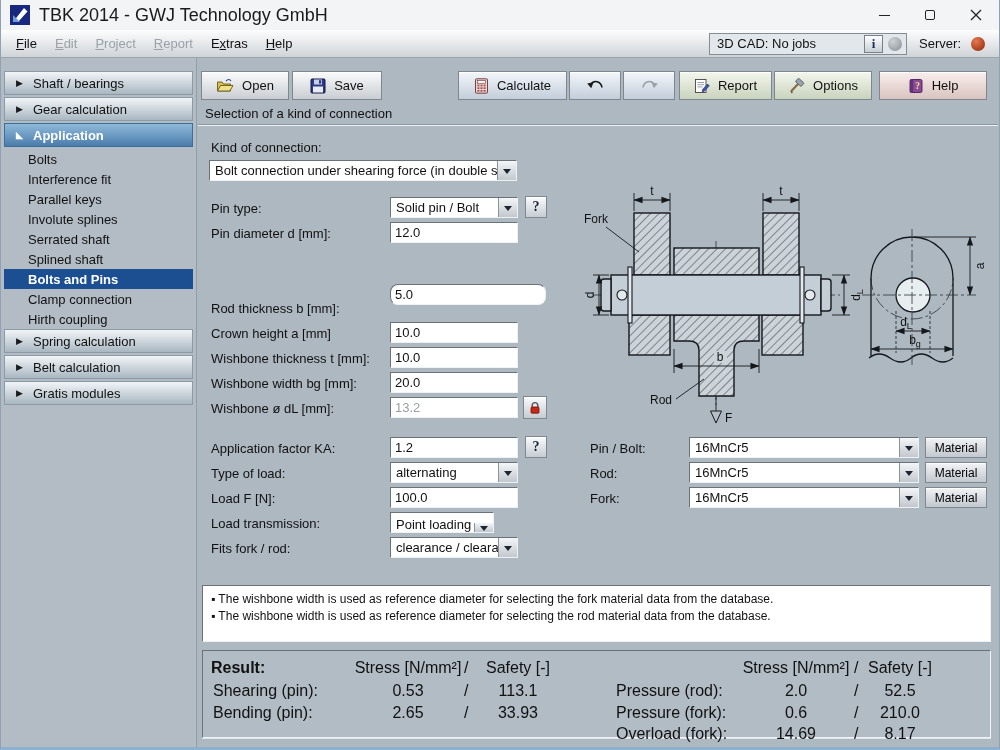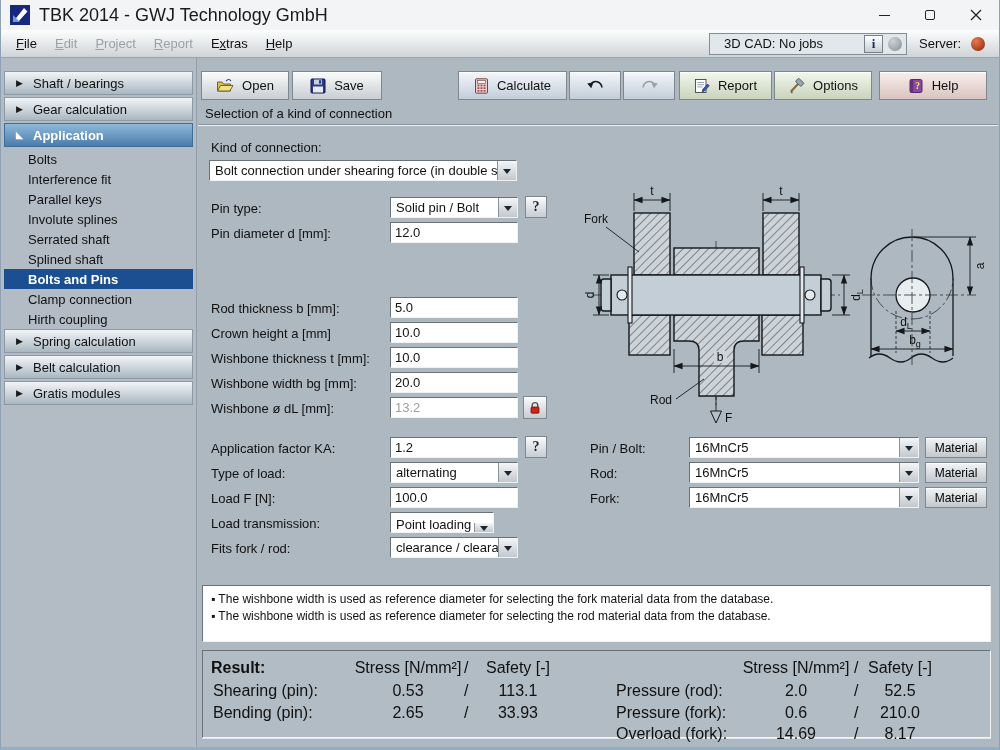--- a/index.html
+++ b/index.html
@@ -16,21 +16,21 @@
   .title-text{font-size:18px;color:#1a1a1a;margin-left:9px;}
   .win-controls{position:absolute;right:0;top:0;height:30px;display:flex;}
   .win-btn{width:46px;height:30px;display:flex;align-items:center;justify-content:center;}
   .glyph-min{width:11px;height:1px;background:#222;}
   .glyph-max{width:10px;height:10px;border:1.2px solid #222;border-radius:2px;}
   
   .menubar{position:absolute;left:0;top:30px;width:100%;height:28px;background:linear-gradient(#fdfdfd,#cfd4d8);border-bottom:1px solid #9aa4ac;display:flex;align-items:center;padding:0 6px;}
   .menu-item{font-size:13px;padding:4px 9px;color:#111;}
   .menu-item.disabled{color:#9aa2a8;}
   .cad-panel{margin-left:auto;display:flex;align-items:center;background:#e2e7eb;border:1px solid #848e96;height:22px;width:198px;padding:0 4px;font-size:13px;}
-  .cad-text{flex:1;padding-left:3px;margin-left:7px;}
+  .cad-text{flex:1;padding-left:3px;}
   .info-btn{width:19px;height:18px;background:linear-gradient(#ffffff,#c8ced4);border:1px solid #788088;font-weight:bold;font-family:"Liberation Serif",serif;font-size:13px;color:#1a2a5a;display:flex;align-items:center;justify-content:center;}
   .dot{width:14px;height:14px;border-radius:50%;}
   .dot-gray{background:radial-gradient(circle at 35% 30%,#cdd2d6,#868d93);margin-left:5px;}
   .dot-red{background:radial-gradient(circle at 35% 30%,#e87850,#8c2408);margin-left:6px;margin-right:8px;}
   .server-label{font-size:13px;margin-left:12px;margin-right:4px;}
   
   .sidebar{position:absolute;left:0;top:58px;width:196px;bottom:0;background:#b3bcc4;border-right:1px solid #929ea8;padding-top:13px;}
   .group-hdr{height:24px;margin:0 3px 2px 3px;background:linear-gradient(#f2f5f8,#a9b7c1);border:1px solid #8c9aa6;display:flex;align-items:center;font-size:13px;padding-left:11px;}
   .group-hdr .tri{font-size:9px;margin-right:7px;color:#1a1a1a;width:10px;}
   .group-hdr.active{background:linear-gradient(#8fb9da,#4a7cab);border-color:#3d6d99;color:#fff;font-weight:bold;}
@@ -245,21 +245,21 @@
     <div class="combo" style="left:192px;top:139px;width:128px;">
       <span class="combo-text">Solid pin / Bolt</span>
       <span class="combo-arrow"></span>
     </div>
     <button class="sq-btn" style="left:327px;top:138px;">?</button>
 
     <div class="flabel" style="left:13px;top:168px;">Pin diameter d [mm]:</div>
     <input class="tinput" style="left: 192px; top: 164px; width: 128px;" value="12.0">
 
     <div class="flabel" style="left:13px;top:243px;">Rod thickness b [mm]:</div>
-    <input class="tinput" style="left: 192px; top: 239px; width: 128px;" value="5.0">
+    <input class="tinput" style="left: 192px; top: 226px; width: 156px; border-radius: 8px;" value="5.0">
 
     <div class="flabel" style="left:13px;top:268px;">Crown height a [mm]</div>
     <input class="tinput" style="left: 192px; top: 264px; width: 128px;" value="10.0">
 
     <div class="flabel" style="left:13px;top:293px;">Wishbone thickness t [mm]:</div>
     <input class="tinput" style="left: 192px; top: 289px; width: 128px;" value="10.0">
 
     <div class="flabel" style="left:13px;top:318px;">Wishbone width bg [mm]:</div>
     <input class="tinput" style="left: 192px; top: 314px; width: 128px;" value="20.0">
 

